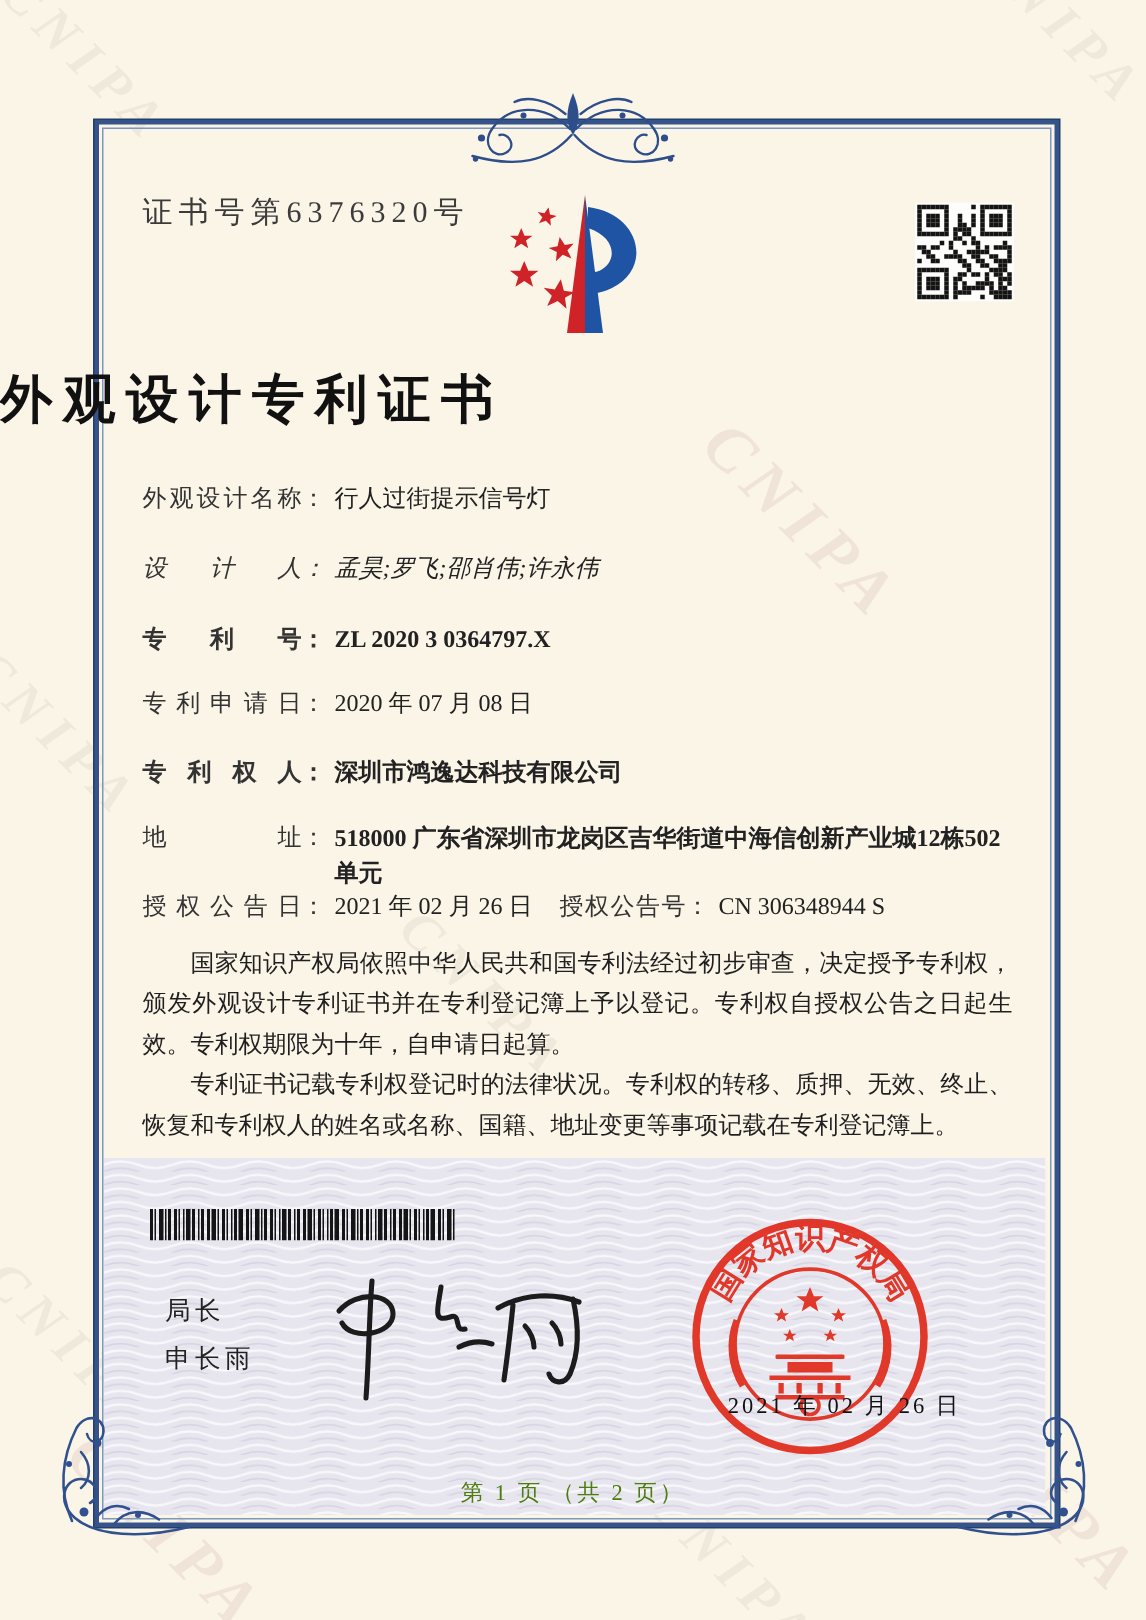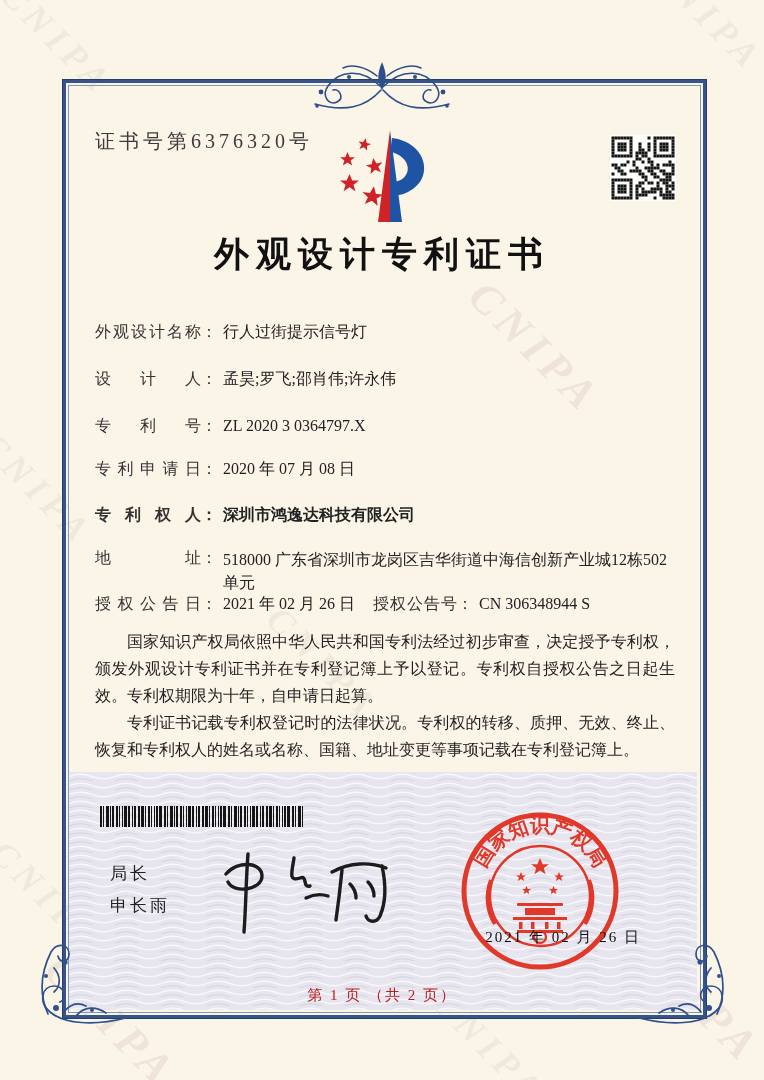--- a/index.html
+++ b/index.html
@@ -33,38 +33,38 @@
   }
   .frame::after{
     content:"";position:absolute;inset:2px;
     border:1px solid #7d97bd;
   }
   .waves{left:69px;top:772px;z-index:1;}
   .content{position:absolute;inset:0;z-index:3;}
   .cert-no{left:95px;top:128px;font-size:20px;letter-spacing:4px;color:#3b3b3b;}
   .qr{left:610px;top:135px;}
   .logo{left:322px;top:126px;}
-  .title{left:0;right:0;top:231px;text-align:center;font-size:35px;font-weight:700;letter-spacing:7px;color:#111;}
+  .title{left:0;right:0;top:243px;font-size:35px;font-weight:700;letter-spacing:7px;color:#111;}
   .row{left:95px;font-size:16px;white-space:nowrap;}
   .lbl{display:inline-block;width:106px;text-align:justify;text-align-last:justify;color:#333;}
   .colon{color:#333;}
   .val{margin-left:6px;color:#222;}
-  .val.wrap{display:inline-block;white-space:normal;width:458px;vertical-align:top;line-height:23px;}
+  .val.wrap{display:inline-block;white-space:normal;width:458px;vertical-align:top;line-height:23px;font-weight:bold;}
   .pair2{position:absolute;left:278px;top:0;}
   .pair2 .lbl{width:84px;text-align-last:auto;letter-spacing:1px;}
   .paras{left:95px;top:630px;width:580px;font-size:16px;line-height:27px;text-align:justify;color:#1f1f1f;}
   .paras p{margin:0;text-indent:2em;font-family:Liberation Mono, monospace;}
   .barcode{left:100px;top:806px;}
   .signer{font-family:"Liberation Sans","DejaVu Sans",sans-serif;font-size:17px;letter-spacing:3px;color:#222;}
   .signer-title{left:110px;top:862px;}
   .signer-name{left:110px;top:894px;}
   .signature{left:210px;top:836px;}
   .seal{left:455px;top:806px;}
   .seal-date{left:468px;top:928px;width:190px;text-align:center;font-size:15px;letter-spacing:2px;color:#101010;z-index:4;}
-  .page-footer{left:0;right:0;top:986px;text-align:center;font-size:15px;letter-spacing:2px;color:#b91c1c;}
+  .page-footer{left:0;right:0;top:986px;text-align:center;font-size:15px;letter-spacing:2px;color:#4d7c0f;}
   .cont-note{left:0;right:0;top:1028px;text-align:center;font-size:16px;letter-spacing:2px;color:#222;}
   .cont-note span{background:#fdfbf4;padding:3px 14px;}
   .orn{z-index:2;pointer-events:none;}
   .orn-top{left:307px;top:56px;}
   .orn-bl{left:34px;top:942px;}
   .orn-br{left:635px;top:942px;transform:scaleX(-1);}
 </style>
 </head>
 <body>
 
@@ -387,24 +387,24 @@
     <polygon points="68,4 68,96 56,96" fill="#cf2328"></polygon>
     <polygon points="68,4 68,96 80,96" fill="#1f54a5"></polygon>
     <path d="M70,12 C104,16 114,52 86,66 C78,70 72,70 70,68 L70,56 C88,56 94,34 70,26 Z" fill="#1f54a5"></path>
   </svg>
 
   <div class="abs title">外观设计专利证书</div>
 
   <div class="abs row" style="top:322px;">
     <span class="lbl">外观设计名称</span><span class="colon">：</span><span class="val">行人过街提示信号灯</span>
   </div>
-  <div class="abs row" style="top:369px;">
+  <div class="abs row" style="top:369px;font-style:italic;">
     <span class="lbl">设计人</span><span class="colon">：</span><span class="val">孟昊;罗飞;邵肖伟;许永伟</span>
   </div>
-  <div class="abs row" style="top:416px;">
+  <div class="abs row" style="top:416px;font-weight:bold;">
     <span class="lbl">专利号</span><span class="colon">：</span><span class="val">ZL 2020 3 0364797.X</span>
   </div>
   <div class="abs row" style="top:459px;">
     <span class="lbl">专利申请日</span><span class="colon">：</span><span class="val">2020 年 07 月 08 日</span>
   </div>
   <div class="abs row" style="top:505px;font-weight:bold;">
     <span class="lbl">专利权人</span><span class="colon">：</span><span class="val">深圳市鸿逸达科技有限公司</span>
   </div>
   <div class="abs row" style="top:548px;">
     <span class="lbl">地址</span><span class="colon">：</span><span class="val wrap">518000 广东省深圳市龙岗区吉华街道中海信创新产业城12栋502单元</span>

